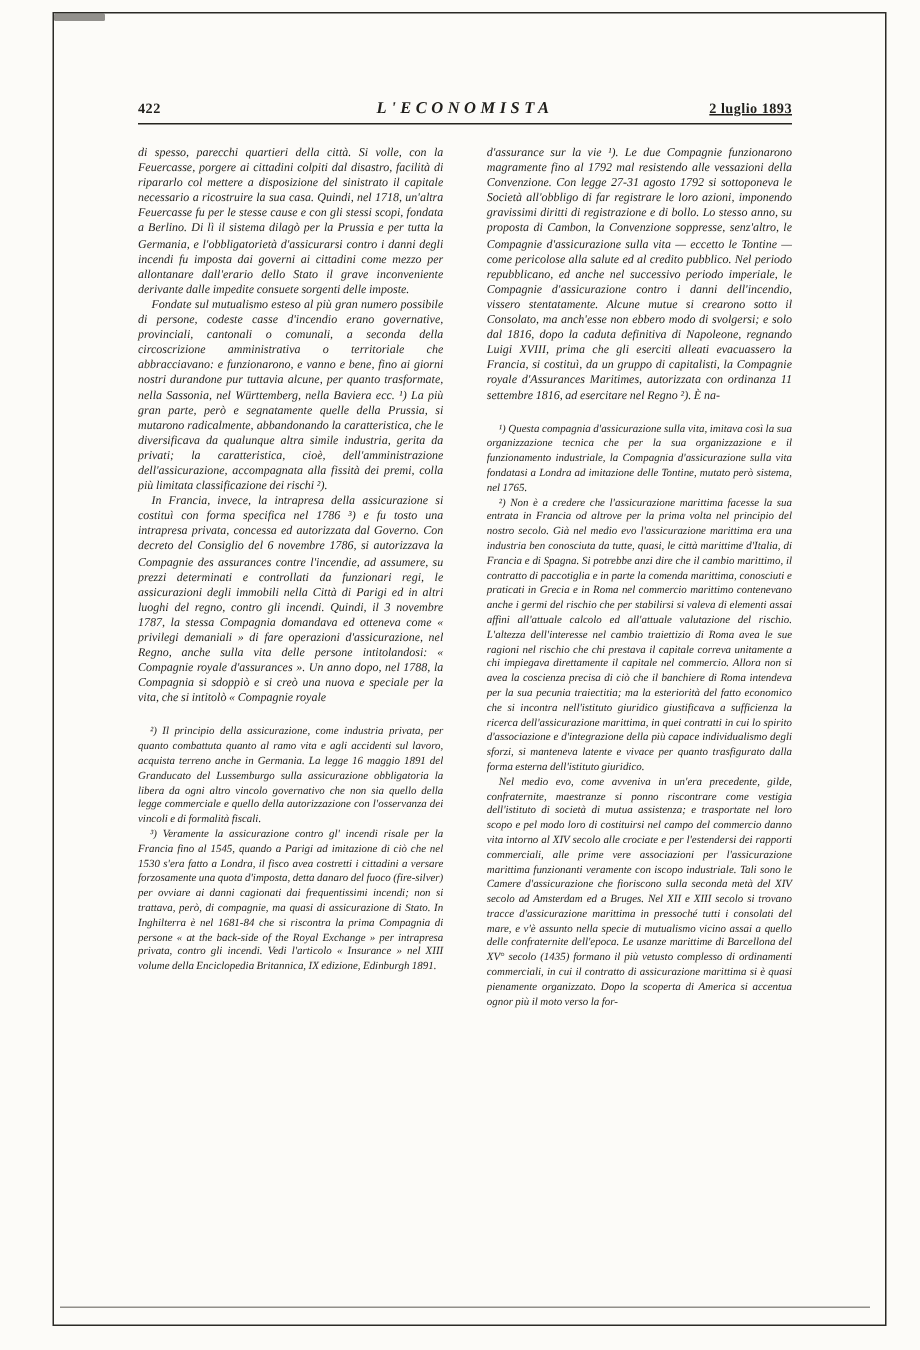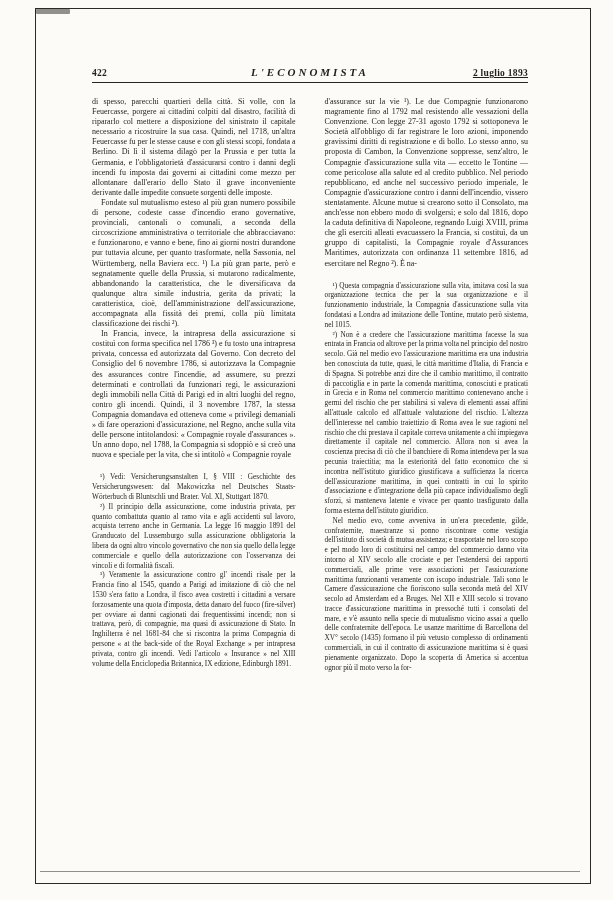--- a/index.html
+++ b/index.html
@@ -80,20 +80,21 @@
     text-decoration: underline;
   }
   .header-rule {
     border-top: 1px solid #26251f;
     margin-top: 4px;
   }
   .columns {
     display: flex;
     gap: 29px;
     margin-top: 14px;
+    font-style: italic;
   }
   .col {
     width: 210px;
   }
   .body-text p {
     margin: 0;
     font-size: 8px;
     line-height: 10.1px;
     text-align: justify;
     text-indent: 9px;
@@ -134,29 +135,28 @@
   <div class="header-rule"></div>
 
   <div class="columns">
     <div class="col">
       <div class="body-text">
           <p>di spesso, parecchi quartieri della città. Si volle, con la Feuercasse, porgere ai cittadini colpiti dal disastro, facilità di ripararlo col mettere a disposizione del sinistrato il capitale necessario a ricostruire la sua casa. Quindi, nel 1718, un'altra Feuercasse fu per le stesse cause e con gli stessi scopi, fondata a Berlino. Di lì il sistema dilagò per la Prussia e per tutta la Germania, e l'obbligatorietà d'assicurarsi contro i danni degli incendi fu imposta dai governi ai cittadini come mezzo per allontanare dall'erario dello Stato il grave inconveniente derivante dalle impedite consuete sorgenti delle imposte.</p>
           <p>Fondate sul mutualismo esteso al più gran numero possibile di persone, codeste casse d'incendio erano governative, provinciali, cantonali o comunali, a seconda della circoscrizione amministrativa o territoriale che abbracciavano: e funzionarono, e vanno e bene, fino ai giorni nostri durandone pur tuttavia alcune, per quanto trasformate, nella Sassonia, nel Württemberg, nella Baviera ecc. ¹) La più gran parte, però e segnatamente quelle della Prussia, si mutarono radicalmente, abbandonando la caratteristica, che le diversificava da qualunque altra simile industria, gerita da privati; la caratteristica, cioè, dell'amministrazione dell'assicurazione, accompagnata alla fissità dei premi, colla più limitata classificazione dei rischi ²).</p>
           <p>In Francia, invece, la intrapresa della assicurazione si costituì con forma specifica nel 1786 ³) e fu tosto una intrapresa privata, concessa ed autorizzata dal Governo. Con decreto del Consiglio del 6 novembre 1786, si autorizzava la Compagnie des assurances contre l'incendie, ad assumere, su prezzi determinati e controllati da funzionari regi, le assicurazioni degli immobili nella Città di Parigi ed in altri luoghi del regno, contro gli incendi. Quindi, il 3 novembre 1787, la stessa Compagnia domandava ed otteneva come « privilegi demaniali » di fare operazioni d'assicurazione, nel Regno, anche sulla vita delle persone intitolandosi: « Compagnie royale d'assurances ». Un anno dopo, nel 1788, la Compagnia si sdoppiò e si creò una nuova e speciale per la vita, che si intitolò « Compagnie royale</p>
         </div>
       <div class="footnotes">
-          <p>¹) Vedi: Versicherungsanstalten I, § VIII : Geschichte des Versicherungswesen: dal Makowiczka nel Deutsches Staats-Wörterbuch di Bluntschli und Brater. Vol. XI, Stuttgart 1870.</p>
           <p>²) Il principio della assicurazione, come industria privata, per quanto combattuta quanto al ramo vita e agli accidenti sul lavoro, acquista terreno anche in Germania. La legge 16 maggio 1891 del Granducato del Lussemburgo sulla assicurazione obbligatoria la libera da ogni altro vincolo governativo che non sia quello della legge commerciale e quello della autorizzazione con l'osservanza dei vincoli e di formalità fiscali.</p>
           <p>³) Veramente la assicurazione contro gl' incendi risale per la Francia fino al 1545, quando a Parigi ad imitazione di ciò che nel 1530 s'era fatto a Londra, il fisco avea costretti i cittadini a versare forzosamente una quota d'imposta, detta danaro del fuoco (fire-silver) per ovviare ai danni cagionati dai frequentissimi incendi; non si trattava, però, di compagnie, ma quasi di assicurazione di Stato. In Inghilterra è nel 1681-84 che si riscontra la prima Compagnia di persone « at the back-side of the Royal Exchange » per intrapresa privata, contro gli incendi. Vedi l'articolo « Insurance » nel XIII volume della Enciclopedia Britannica, IX edizione, Edinburgh 1891.</p>
         </div>
     </div>
     <div class="col">
       <div class="body-text">
           <p>d'assurance sur la vie ¹). Le due Compagnie funzionarono magramente fino al 1792 mal resistendo alle vessazioni della Convenzione. Con legge 27-31 agosto 1792 si sottoponeva le Società all'obbligo di far registrare le loro azioni, imponendo gravissimi diritti di registrazione e di bollo. Lo stesso anno, su proposta di Cambon, la Convenzione soppresse, senz'altro, le Compagnie d'assicurazione sulla vita — eccetto le Tontine — come pericolose alla salute ed al credito pubblico. Nel periodo repubblicano, ed anche nel successivo periodo imperiale, le Compagnie d'assicurazione contro i danni dell'incendio, vissero stentatamente. Alcune mutue si crearono sotto il Consolato, ma anch'esse non ebbero modo di svolgersi; e solo dal 1816, dopo la caduta definitiva di Napoleone, regnando Luigi XVIII, prima che gli eserciti alleati evacuassero la Francia, si costituì, da un gruppo di capitalisti, la Compagnie royale d'Assurances Maritimes, autorizzata con ordinanza 11 settembre 1816, ad esercitare nel Regno ²). È na-</p>
         </div>
       <div class="footnotes">
-          <p>¹) Questa compagnia d'assicurazione sulla vita, imitava così la sua organizzazione tecnica che per la sua organizzazione e il funzionamento industriale, la Compagnia d'assicurazione sulla vita fondatasi a Londra ad imitazione delle Tontine, mutato però sistema, nel 1015.</p>
+          <p>¹) Questa compagnia d'assicurazione sulla vita, imitava così la sua organizzazione tecnica che per la sua organizzazione e il funzionamento industriale, la Compagnia d'assicurazione sulla vita fondatasi a Londra ad imitazione delle Tontine, mutato però sistema, nel 1765.</p>
           <p>²) Non è a credere che l'assicurazione marittima facesse la sua entrata in Francia od altrove per la prima volta nel principio del nostro secolo. Già nel medio evo l'assicurazione marittima era una industria ben conosciuta da tutte, quasi, le città marittime d'Italia, di Francia e di Spagna. Si potrebbe anzi dire che il cambio marittimo, il contratto di paccotiglia e in parte la comenda marittima, conosciuti e praticati in Grecia e in Roma nel commercio marittimo contenevano anche i germi del rischio che per stabilirsi si valeva di elementi assai affini all'attuale calcolo ed all'attuale valutazione del rischio. L'altezza dell'interesse nel cambio traiettizio di Roma avea le sue ragioni nel rischio che chi prestava il capitale correva unitamente a chi impiegava direttamente il capitale nel commercio. Allora non si avea la coscienza precisa di ciò che il banchiere di Roma intendeva per la sua pecunia traiectitia; ma la esteriorità del fatto economico che si incontra nell'istituto giuridico giustificava a sufficienza la ricerca dell'assicurazione marittima, in quei contratti in cui lo spirito d'associazione e d'integrazione della più capace individualismo degli sforzi, si manteneva latente e vivace per quanto trasfigurato dalla forma esterna dell'istituto giuridico.</p>
           <p>Nel medio evo, come avveniva in un'era precedente, gilde, confraternite, maestranze si ponno riscontrare come vestigia dell'istituto di società di mutua assistenza; e trasportate nel loro scopo e pel modo loro di costituirsi nel campo del commercio danno vita intorno al XIV secolo alle crociate e per l'estendersi dei rapporti commerciali, alle prime vere associazioni per l'assicurazione marittima funzionanti veramente con iscopo industriale. Tali sono le Camere d'assicurazione che fioriscono sulla seconda metà del XIV secolo ad Amsterdam ed a Bruges. Nel XII e XIII secolo si trovano tracce d'assicurazione marittima in pressoché tutti i consolati del mare, e v'è assunto nella specie di mutualismo vicino assai a quello delle confraternite dell'epoca. Le usanze marittime di Barcellona del XV° secolo (1435) formano il più vetusto complesso di ordinamenti commerciali, in cui il contratto di assicurazione marittima si è quasi pienamente organizzato. Dopo la scoperta di America si accentua ognor più il moto verso la for-</p>
         </div>
     </div>
   </div>
 </div>
 
 </body></html>

